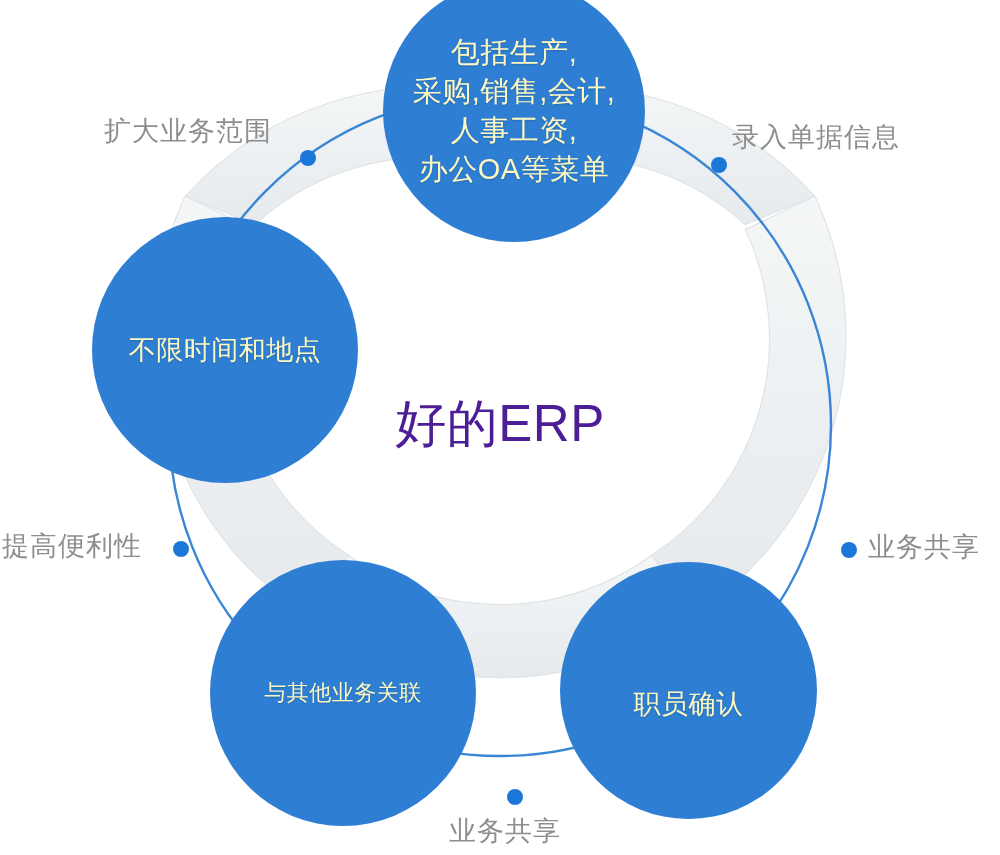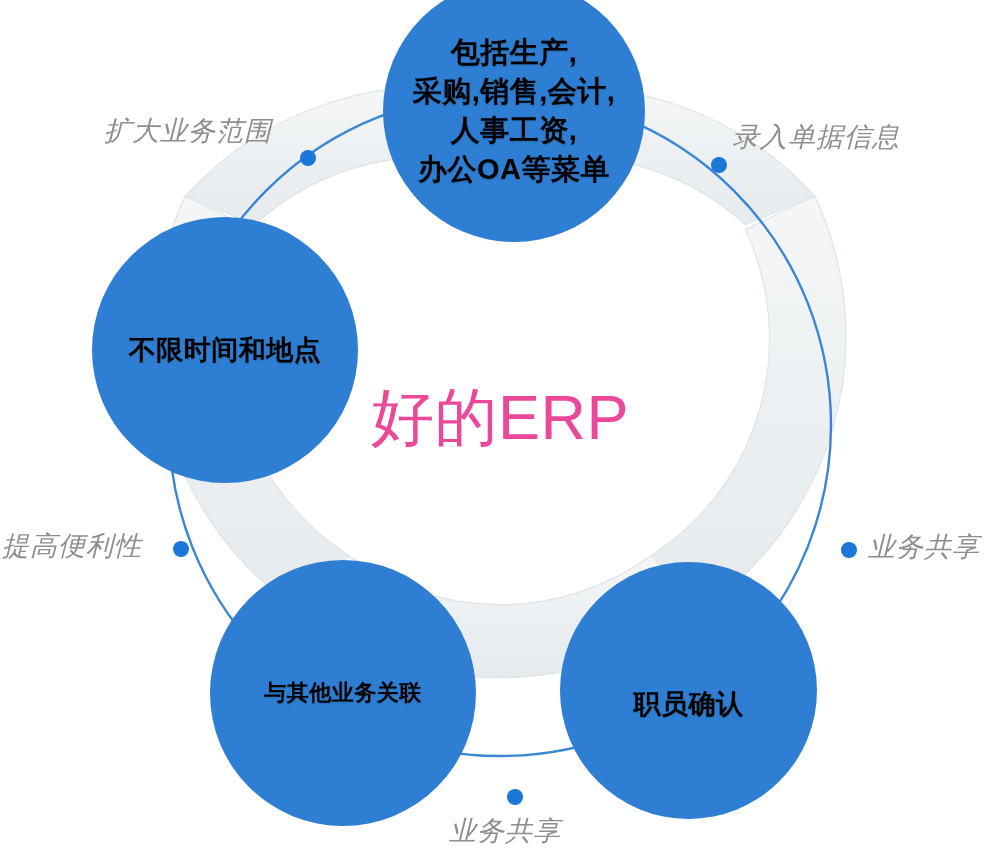--- a/index.html
+++ b/index.html
@@ -28,22 +28,22 @@
     position: absolute;
     border-radius: 50%;
     background: #2e7fd3;
     display: flex;
     align-items: center;
     justify-content: center;
     text-align: center;
     box-sizing: border-box;
   }
   .node-label {
-    color: #000000;
-    font-weight: bold;
+    color: #fef9c3;
+    font-weight: normal;
     line-height: 1.42;
     letter-spacing: 0.5px;
     text-shadow: 0 1px 2px rgba(0,0,0,0.18);
     white-space: pre-line;
     padding: 0 10px;
   }
   
   #node-top {
     left: 383px; top: -20px;
     width: 262px; height: 262px;
@@ -70,37 +70,36 @@
   
   #node-left {
     left: 92px; top: 217px;
     width: 266px; height: 266px;
   }
   #node-left .node-label { font-size: 27px; }
 
   #center-title {
     position: absolute;
     left: 330px;
-    top: 386px;
+    top: 398px;
     width: 340px;
     text-align: center;
-    color: #ec4899;
-    font-size: 63px;
+    color: #4c1d95;
+    font-size: 51px;
     letter-spacing: 0.5px;
     line-height: 1;
   }
 
   .outer-label {
     position: absolute;
     color: #8e8e8e;
     font-size: 27px;
     letter-spacing: 1px;
     white-space: nowrap;
     line-height: 1;
-    font-style: italic;
   }
   #label-expand       { left: 104px; top: 118px; }
   #label-entry        { left: 732px; top: 124px; }
   #label-convenience  { left: 2px;  top: 533px; }
   #label-share        { left: 868px; top: 534px; }
   #label-relation     { left: 449px; top: 818px; }
 
   .marker-dot {
     position: absolute;
     width: 16px;

